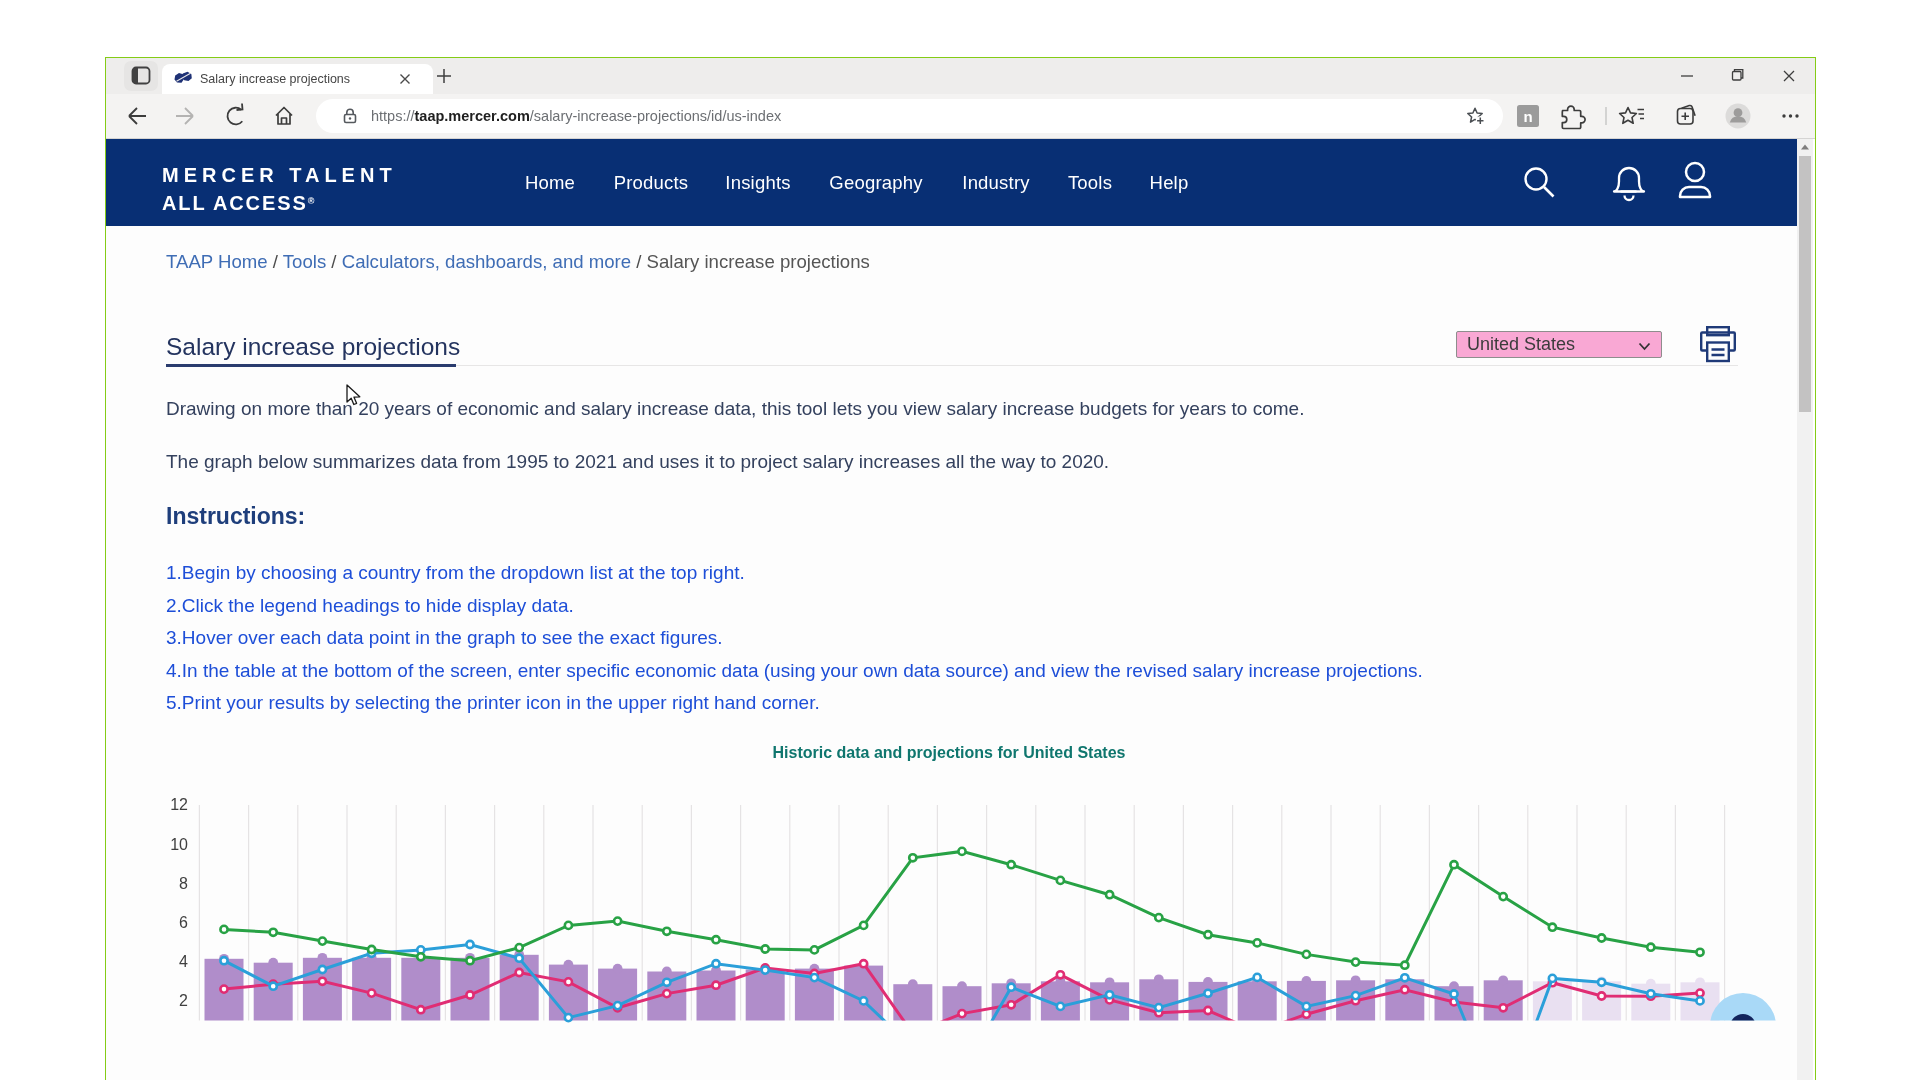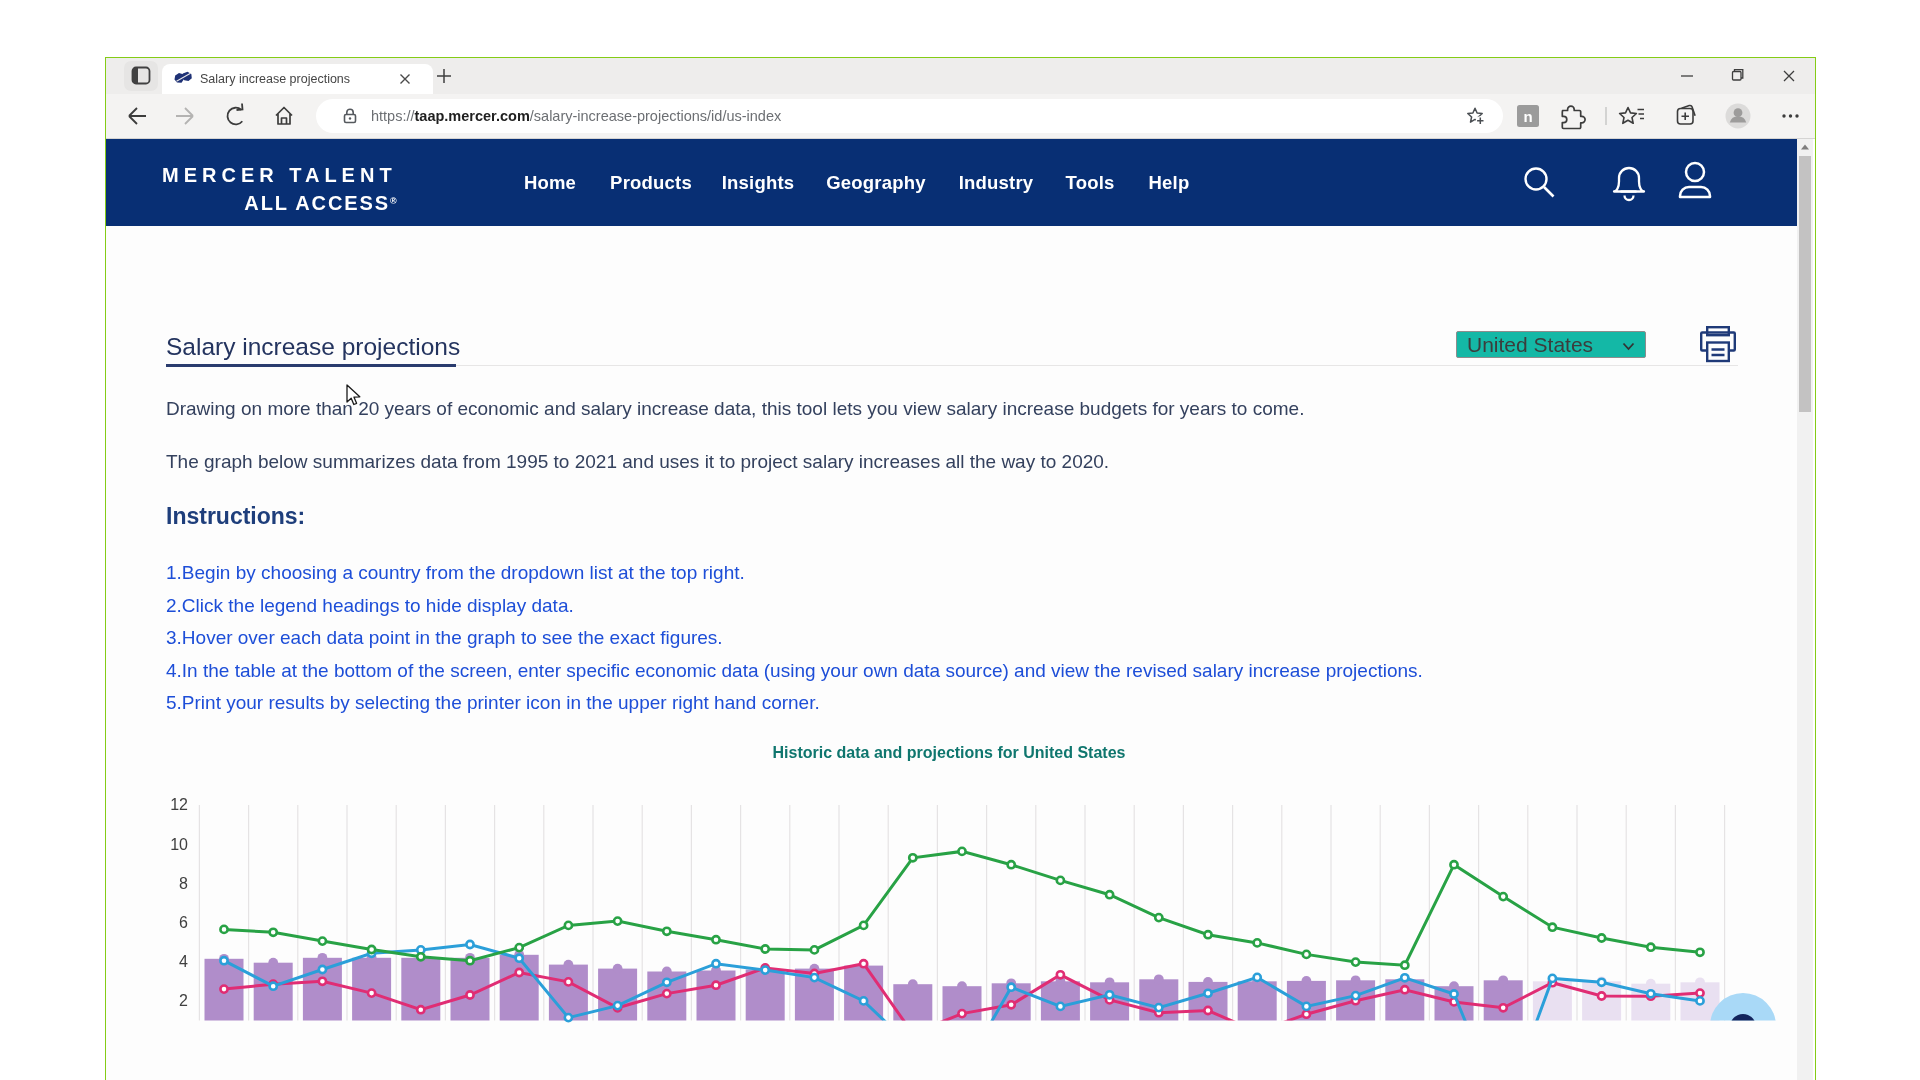--- a/index.html
+++ b/index.html
@@ -13,32 +13,32 @@
     border-radius:8px 8px 0 0; }
   #tab .title { position:absolute; left:38px; top:8px; font-size:12.5px; color:#454545; white-space:nowrap; }
   #toolbar { position:absolute; left:0; top:36px; width:100%; height:44px; background:#f4f3f2; }
   #urlbar { position:absolute; left:210px; top:5px; width:1187px; height:34px; border-radius:17px; background:#fff; }
   #urltext { position:absolute; left:55px; top:9px; font-size:14.5px; color:#6c6f73; white-space:nowrap; }
   #urltext b { color:#1f1f1f; font-weight:bold; }
   #chromediv { position:absolute; left:0; top:80px; width:100%; height:1px; background:#d5d4d3; }
   #page { position:absolute; left:0; top:81px; width:1692px; height:942px; background:#fdfdfd; overflow:hidden; }
   #scroll { position:absolute; left:1691px; top:81px; width:16px; height:942px; background:#f1f1f1; }
   #thumb { position:absolute; left:2px; top:17px; width:12px; height:256px; background:#c3c2c2; }
-  #nav { position:absolute; left:0; top:0; width:100%; height:87px; background:#082f74;text-align:right; }
+  #nav { position:absolute; left:0; top:0; width:100%; height:87px; background:#082f74; }
   .navitem { position:absolute; top:33px; transform:translateX(-50%); color:#fff;
-    font-size:18.5px; font-weight:700; letter-spacing:.2px; white-space:nowrap; }
+    font-size:18.5px; font-weight:400; letter-spacing:.2px; white-space:nowrap; }
   #logo { position:absolute; left:56px; top:24px; color:#fff; font-weight:bold;
     font-size:20px; line-height:25.5px; white-space:nowrap; }
   #crumbs { position:absolute; left:60px; top:112px; font-size:18.6px; color:#4d4d4d; white-space:nowrap; }
   #crumbs a { color:#3f6db5; text-decoration:none; }
   #h1 { position:absolute; left:60px; top:194px; font-size:24.5px; color:#24345f; }
   #hrnavy { position:absolute; left:60px; top:225px; width:290px; height:3px; background:#2a3c6e; }
   #hrgray { position:absolute; left:60px; top:226px; width:1572px; height:1px; background:#e7e6e6; }
-  #sel { position:absolute; left:1350px; top:192px; width:190px; height:27px; background:#14b8a6;
-    border:1px solid #8e8d8d; border-radius:2px; font-size:21px; color:#3c3c3c; line-height:25px;
+  #sel { position:absolute; left:1350px; top:192px; width:206px; height:27px; background:#f9a8d4;
+    border:1px solid #8e8d8d; border-radius:2px; font-size:18px; color:#3c3c3c; line-height:25px;
     padding-left:10px; }
   .para { position:absolute; left:60px; font-size:19px; color:#34415e; white-space:nowrap;text-align:right; }
   #instr { position:absolute; left:60px; top:364px; font-size:23px; font-weight:bold; color:#1e3e7b; }
   #list { position:absolute; left:60px; top:418px; font-size:19px; color:#1d4ed8; line-height:32.6px; white-space:nowrap; }
   #ctitle { position:absolute; left:0; top:605px; width:1686px; text-align:center;
     font-size:16px; font-weight:bold; color:#0f766e; }
 </style>
 </head>
 <body>
 <div id="win">
@@ -129,20 +129,21 @@
 <svg width="300" height="87" viewBox="0 0 300 87" style="position:absolute;left:1404px;top:0">
   <circle cx="26" cy="40" r="10.5" fill="none" stroke="#fff" stroke-width="2.4"></circle>
   <path d="M34 48 L43.5 57.5" stroke="#fff" stroke-width="2.6"></path>
   <path d="M104 52.5 a5 10 0 0 0 5-10 v-3.5 a10 10 0 0 1 20 0 v3.5 a5 10 0 0 0 5 10 z" fill="none" stroke="#fff" stroke-width="2.3" stroke-linejoin="round"></path>
   <path d="M110.5 52.5 h16" stroke="#fff" stroke-width="2.3"></path>
   <path d="M114.5 56.5 a4.5 4.5 0 0 0 9 0" fill="none" stroke="#fff" stroke-width="2.3"></path>
   <circle cx="185" cy="33" r="9" fill="none" stroke="#fff" stroke-width="2.5"></circle>
   <path d="M170 58 v-1 a9 9 0 0 1 9-9 h12 a9 9 0 0 1 9 9 v1 z" fill="none" stroke="#fff" stroke-width="2.5" stroke-linejoin="round"></path>
 </svg>
     </div>
+    <div id="crumbs"><a>TAAP Home</a> / <a>Tools</a> / <a>Calculators, dashboards, and more</a> / <span style="color:#555">Salary increase projections</span></div>
     <div id="h1">Salary increase projections</div>
     <div id="hrgray"></div>
     <div id="hrnavy"></div>
     <div id="sel">United States<svg width="13" height="9" viewBox="0 0 13 9" style="position:absolute;right:10px;top:10px">
           <path d="M1.5 1.5 L6.5 7 L11.5 1.5" fill="none" stroke="#333" stroke-width="1.8"></path>
         </svg></div>
 
 <svg width="40" height="40" viewBox="0 0 40 40" style="position:absolute;left:1592px;top:186px">
   <g fill="none" stroke="#1f3a78" stroke-width="2.4">
     <rect x="9.2" y="2.2" width="21.6" height="8"></rect>

